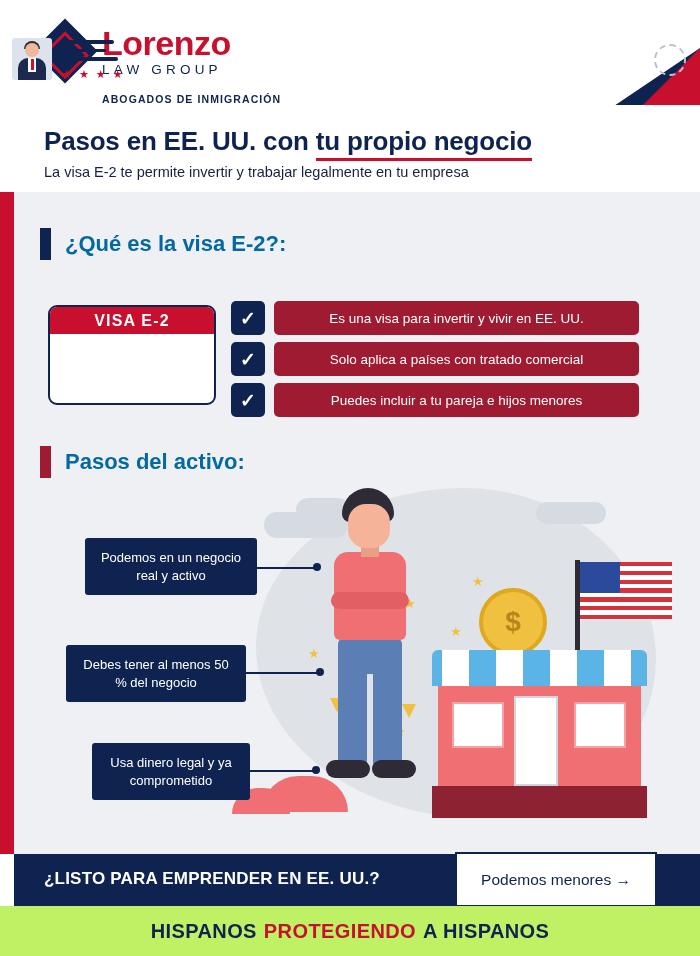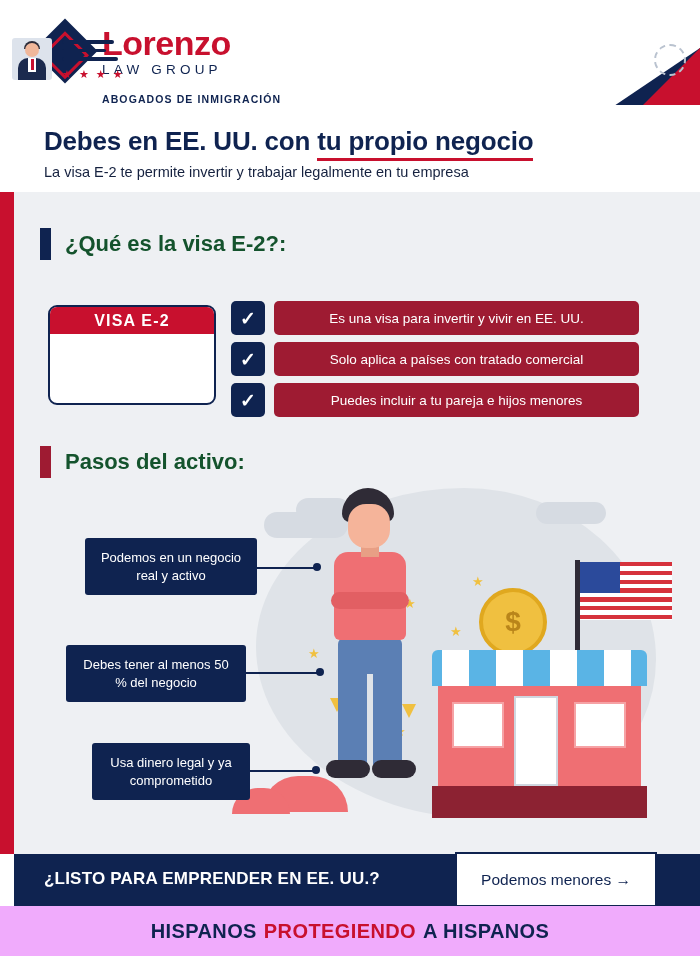--- a/index.html
+++ b/index.html
@@ -94,21 +94,21 @@
     position: absolute; left: 14px; top: 192px;
     width: 686px; height: 662px;
     background: #eef0f3;
   }
 
   
   .sec-head { position: absolute; display: flex; align-items: center; }
   .sec-bar-navy { width: 11px; height: 32px; background: #0f2350; margin-right: 14px; }
   .sec-bar-red  { width: 11px; height: 32px; background: #9e1b32; margin-right: 14px; }
   .sec-title {
-    font-size: 22px; font-weight: bold; color: #14532d; text-align: center;
+    font-size: 22px; font-weight: bold; color: #0369a1; text-align: center;
   }
 
   #sec1 { left: 40px; top: 228px; }
   #sec2 { left: 40px; top: 446px; }
 
   
   .visa-card {
     position: absolute; left: 48px; top: 305px;
     width: 168px; height: 100px;
     background: #ffffff; border: 2.5px solid #0f2350; border-radius: 9px;
@@ -249,21 +249,21 @@
   .cta-btn {
     position: absolute; left: 455px; top: 852px; width: 202px; height: 55px;
     background: #ffffff; border: 2px solid #0f2350;
     display: flex; align-items: center; justify-content: center;
     font-size: 15.5px; color: #0f2350;
   }
 
   
   .footer {
     position: absolute; left: 0; top: 906px; width: 700px; height: 50px;
-    background: #f0abfc;
+    background: #bef264;
     display: flex; align-items: center; justify-content: center;
     font-size: 20px; font-weight: bold; letter-spacing: 0.4px;
   }
   .f-navy { color: #0f2350; }
   .f-red { color: #c8102e; margin: 0 7px; }
 </style>
 </head>
 <body>
 
 <div class="header">
@@ -274,21 +274,21 @@
       <div class="logo-l2">LAW GROUP</div>
       <div class="logo-l3">ABOGADOS DE INMIGRACIÓN</div>
     </div>
   </div>
   <div class="chev-navy"></div>
   <div class="chev-red"></div>
 </div>
 
 <div class="title-band">
   <div class="title-main">
-    <span>Debes en EE. UU. con </span><span class="ul">tu propio negocio</span>
+    <span>Pasos en EE. UU. con </span><span class="ul">tu propio negocio</span>
   </div>
   <div class="title-sub">La visa E-2 te permite invertir y trabajar legalmente en tu empresa</div>
 </div>
 
 <div class="body-bg"></div>
 <div class="left-rail"></div>
 
 <div class="sec-head" id="sec1">
   <div class="sec-bar-navy"></div>
   <div class="sec-title">¿Qué es la visa E-2?:</div>

